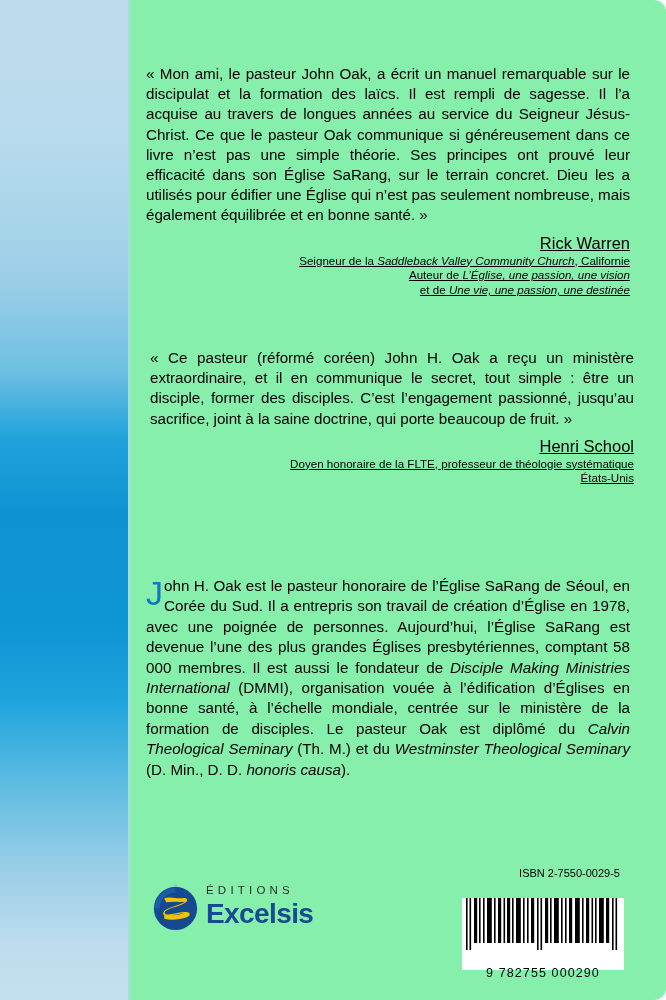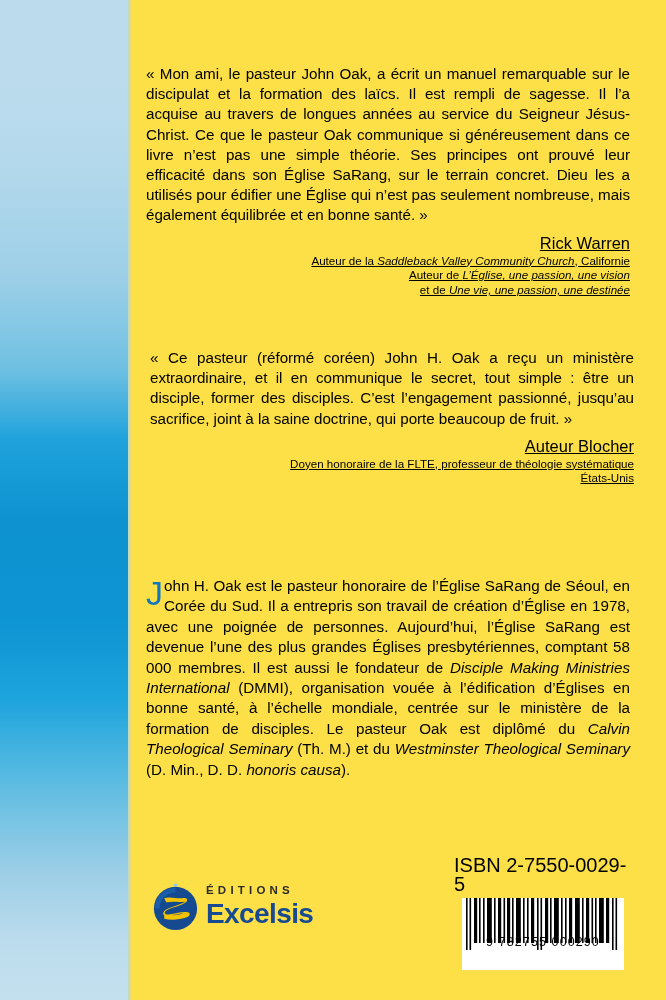--- a/index.html
+++ b/index.html
@@ -12,21 +12,22 @@
     height: 1000px;
     font-family: "Liberation Sans", sans-serif;
     color: #000000;
     overflow: hidden;
     position: relative;
   }
 
   #cover {
     position: absolute;
     inset: 0;
-    background: #fde047;
+    background: #86efac;
+    border-radius: 12px;
   }
 
   
   #spine-band {
     position: absolute;
     left: 0;
     top: 0;
     width: 128px;
     height: 1000px;
     background: linear-gradient(to bottom,
@@ -126,21 +127,21 @@
   }
   #logo-words {
     position: absolute;
     left: 52px;
     top: 0px;
     width: 130px;
   }
   #logo-editions {
     font-size: 11.5px;
     letter-spacing: 4.2px;
-    font-weight: bold;
+    font-weight: normal;
     color: #2b2b2b;
     line-height: 13px;
     margin: 0;
     padding-left: 2px;
   }
   #logo-excelsis {
     font-size: 28px;
     line-height: 30px;
     font-weight: bold;
     color: #174a91;
@@ -154,24 +155,24 @@
     top: 856px;
     width: 180px;
     text-align: center;
   }
   #price {
     font-size: 15px;
     line-height: 19px;
     margin: 0;
   }
   #isbn {
-    font-size: 20px;
+    font-size: 11px;
     line-height: 19px;
-    margin: 0;
-    text-align: left;
+    margin: 8px;
+    text-align: right;
     padding-left: 6px;
   }
 
   #barcode-box {
     position: absolute;
     left: 462px;
     top: 898px;
     width: 162px;
     height: 72px;
     background: #ffffff;
@@ -179,21 +180,21 @@
   #barcode-bars {
     position: absolute;
     left: 0;
     top: 0;
     width: 162px;
     height: 52px;
   }
   #barcode-digits {
     position: absolute;
     left: 0;
-    top: 37px;
+    top: 68px;
     width: 162px;
     font-size: 12.5px;
     line-height: 15px;
     letter-spacing: 1.1px;
     text-align: center;
     margin: 0;
     font-family: "Liberation Sans", sans-serif;
   }
 </style>
 </head>
@@ -203,30 +204,30 @@
 
   <div id="spine-band"></div>
   <div id="spine-edge"></div>
 
   <div id="content">
 
     <div class="quote-block" style="position:absolute; left:0; top:64px; width:484px;">
       <p class="quote-text">« Mon ami, le pasteur John Oak, a écrit un manuel remarquable sur le discipulat et la formation des laïcs. Il est rempli de sagesse. Il l’a acquise au travers de longues années au service du Seigneur Jésus-Christ. Ce que le pasteur Oak communique si généreusement dans ce livre n’est pas une simple théorie. Ses principes ont prouvé leur efficacité dans son Église SaRang, sur le terrain concret. Dieu les a utilisés pour édifier une Église qui n’est pas seulement nombreuse, mais également équilibrée et en bonne santé. »</p>
       <div class="attrib">
         <p class="attrib-name">Rick Warren</p>
-        <p class="attrib-line"><span>Auteur de la </span><span class="it">Saddleback Valley Community Church</span><span>, Californie</span></p>
+        <p class="attrib-line"><span>Seigneur de la </span><span class="it">Saddleback Valley Community Church</span><span>, Californie</span></p>
         <p class="attrib-line"><span>Auteur de </span><span class="it">L’Église, une passion, une vision</span><span></span></p>
         <p class="attrib-line"><span>et de </span><span class="it">Une vie, une passion, une destinée</span><span></span></p>
       </div>
     </div>
 
     <div class="quote-block" style="position:absolute; left:4px; top:348px; width:484px;">
       <p class="quote-text">« Ce pasteur (réformé coréen) John H. Oak a reçu un ministère extraordinaire, et il en communique le secret, tout simple : être un disciple, former des disciples. C’est l’engagement passionné, jusqu’au sacrifice, joint à la saine doctrine, qui porte beaucoup de fruit. »</p>
       <div class="attrib">
-        <p class="attrib-name">Auteur Blocher</p>
+        <p class="attrib-name">Henri School</p>
         <p class="attrib-line"><span>Doyen honoraire de la FLTE, professeur de théologie systématique</span><span class="it"></span><span></span></p>
         <p class="attrib-line"><span>États-Unis</span><span class="it"></span><span></span></p>
       </div>
     </div>
 
     <p id="bio" style="position:absolute; left:0; top:576px; width:484px;">
       <span class="dropcap">J</span><span>ohn H. Oak est le pasteur honoraire de l’Église SaRang de Séoul, en Corée du Sud. Il a entrepris son travail de création d’Église en 1978, avec une poignée de personnes. Aujourd’hui, l’Église SaRang est devenue l’une des plus grandes Églises presbytériennes, comptant 58 000 membres. Il est aussi le fondateur de </span><span class="it">Disciple Making Ministries International</span><span> (DMMI), organisation vouée à l’édification d’Églises en bonne santé, à l’échelle mondiale, centrée sur le ministère de la formation de disciples. Le pasteur Oak est diplômé du </span><span class="it">Calvin Theological Seminary</span><span> (Th. M.) et du </span><span class="it">Westminster Theological Seminary</span><span> (D. Min., D. D. </span><span class="it">honoris causa</span><span>).</span>
     </p>
 
   </div>

